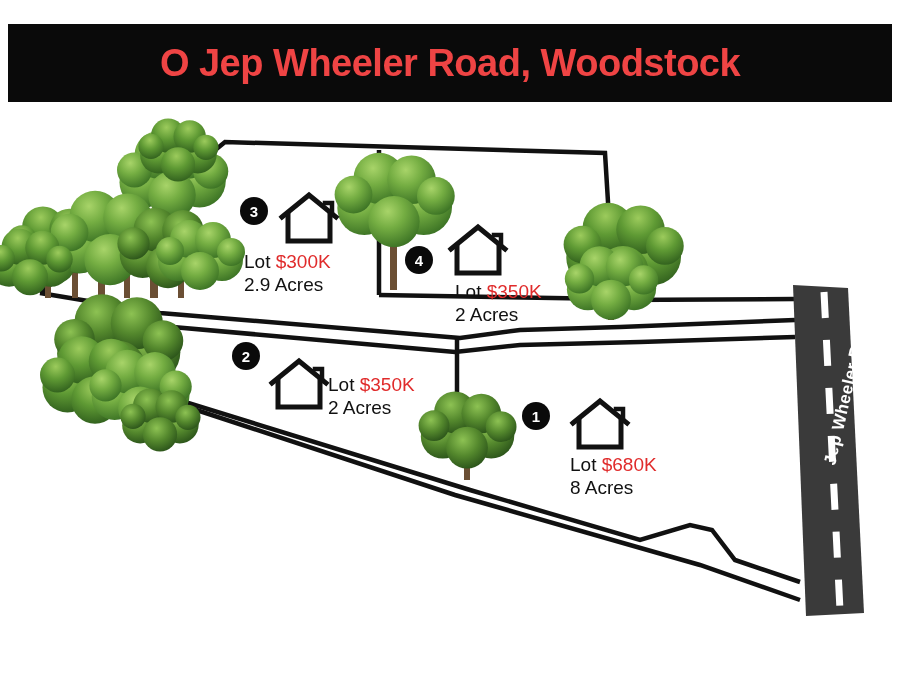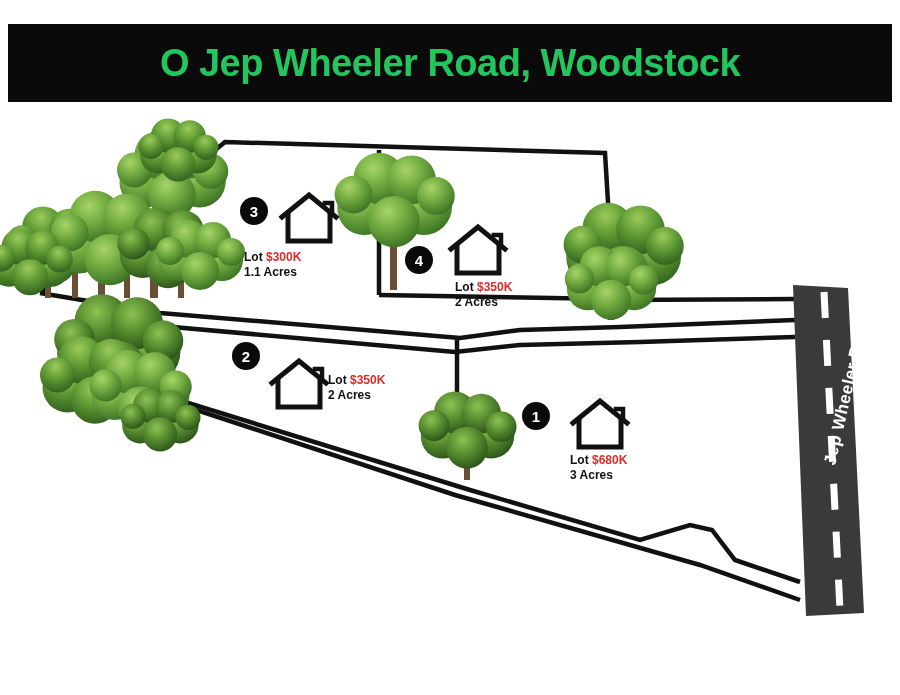--- a/index.html
+++ b/index.html
@@ -22,21 +22,21 @@
     left: 8px;
     top: 24px;
     width: 884px;
     height: 78px;
     background: #0a0a0a;
     display: flex;
     align-items: center;
     justify-content: center;
   }
   #title-text {
-    color: #22c55e;
+    color: #ef4444;
     font-size: 38px;
     font-weight: bold;
     letter-spacing: -0.5px;
     font-family: "Liberation Sans", sans-serif;
     white-space: nowrap;
   }
 
   
   #map-svg {
     position: absolute;
@@ -63,22 +63,22 @@
     align-items: center;
     justify-content: center;
     line-height: 1;
   }
   .house-icon {
     position: absolute;
   }
   .lot-text {
     position: absolute;
     white-space: nowrap;
-    font-weight: bold;
-    font-size: 12px;
+    font-weight: normal;
+    font-size: 19px;
     color: #111111;
     line-height: 1.22;
     font-family: "Liberation Sans", sans-serif;
   }
   .lot-text .price {
     color: #e02b2b;
   }
   .lot-text .acres-line {
     display: block;
   }
@@ -255,21 +255,21 @@
 
   <div class="lot-group" style="left:240px; top:190px; width:180px; height:100px;">
     <div class="lot-badge" style="left:0px; top:7px;">3</div>
     <svg class="house-icon" width="66" height="58" viewBox="0 0 66 58" style="left:36px; top:-1px;">
       <path d="M6,28 L33,6 L60,28" fill="none" stroke="#111" stroke-width="5" stroke-linecap="square" stroke-linejoin="miter"></path>
       <path d="M12,26 L12,52 L54,52 L54,26" fill="none" stroke="#111" stroke-width="5" stroke-linecap="square" stroke-linejoin="miter"></path>
       <path d="M49,14 L56,14 L56,26" fill="none" stroke="#111" stroke-width="4.5" stroke-linecap="square" stroke-linejoin="miter"></path>
     </svg>
     <div class="lot-text" style="left:4px; top:60px;">
       <span><span>Lot </span><span class="price">$300K</span></span>
-      <span class="acres-line">1.1 Acres</span>
+      <span class="acres-line">2.9 Acres</span>
     </div>
   </div>
 
   <div class="lot-group" style="left:405px; top:220px; width:190px; height:100px;">
     <div class="lot-badge" style="left:0px; top:26px;">4</div>
     <svg class="house-icon" width="66" height="58" viewBox="0 0 66 58" style="left:40px; top:1px;">
       <path d="M6,28 L33,6 L60,28" fill="none" stroke="#111" stroke-width="5" stroke-linecap="square" stroke-linejoin="miter"></path>
       <path d="M12,26 L12,52 L54,52 L54,26" fill="none" stroke="#111" stroke-width="5" stroke-linecap="square" stroke-linejoin="miter"></path>
       <path d="M49,14 L56,14 L56,26" fill="none" stroke="#111" stroke-width="4.5" stroke-linecap="square" stroke-linejoin="miter"></path>
     </svg>
@@ -294,19 +294,19 @@
 
   <div class="lot-group" style="left:522px; top:395px; width:200px; height:110px;">
     <div class="lot-badge" style="left:0px; top:7px;">1</div>
     <svg class="house-icon" width="66" height="58" viewBox="0 0 66 58" style="left:45px; top:0px;">
       <path d="M6,28 L33,6 L60,28" fill="none" stroke="#111" stroke-width="5" stroke-linecap="square" stroke-linejoin="miter"></path>
       <path d="M12,26 L12,52 L54,52 L54,26" fill="none" stroke="#111" stroke-width="5" stroke-linecap="square" stroke-linejoin="miter"></path>
       <path d="M49,14 L56,14 L56,26" fill="none" stroke="#111" stroke-width="4.5" stroke-linecap="square" stroke-linejoin="miter"></path>
     </svg>
     <div class="lot-text" style="left:48px; top:58px;">
       <span><span>Lot </span><span class="price">$680K</span></span>
-      <span class="acres-line">3 Acres</span>
+      <span class="acres-line">8 Acres</span>
     </div>
   </div>
 
   <div id="road-label">Jep Wheeler Rd</div>
 
 </div>
 
 </body></html>

